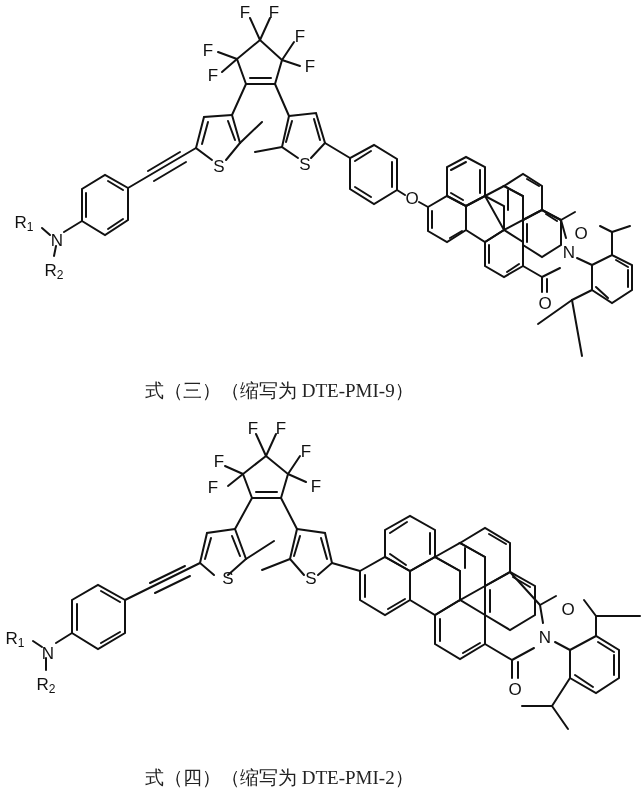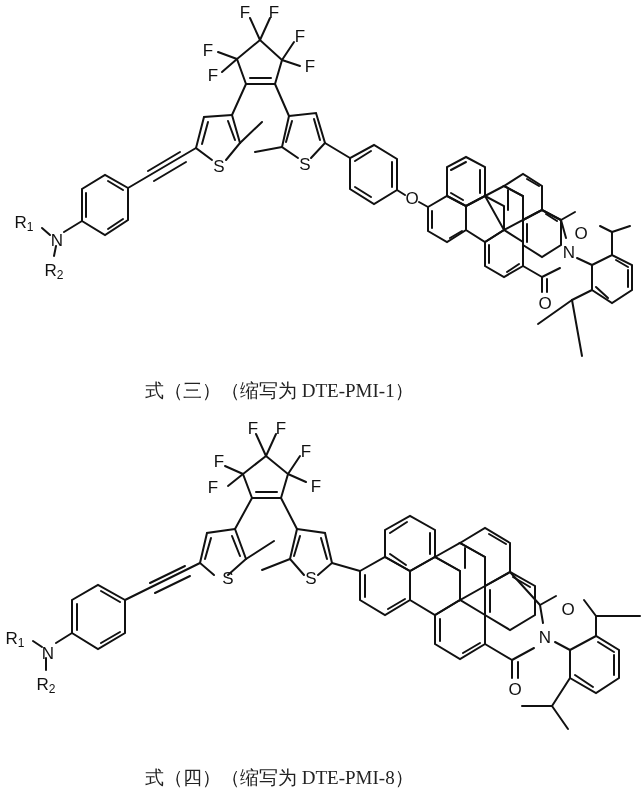--- a/index.html
+++ b/index.html
@@ -248,14 +248,14 @@
     <text class="atom" x="311" y="578">S</text>
     <text class="atom" x="568" y="609">O</text>
     <text class="atom" x="515" y="689">O</text>
     <text class="atom" x="545" y="637">N</text>
     <text class="atom" x="48" y="653">N</text>
     <text class="atom" x="15" y="638"><tspan>R</tspan><tspan class="sub" dy="5">1</tspan></text>
     <text class="atom" x="46" y="684"><tspan>R</tspan><tspan class="sub" dy="5">2</tspan></text>
   </g>
 </svg>
 
-<div class="caption" style="left:145px; top:378px;">式（三）（缩写为 DTE-PMI-1）</div>
-<div class="caption" style="left:145px; top:765px;">式（四）（缩写为 DTE-PMI-8）</div>
+<div class="caption" style="left:145px; top:378px;">式（三）（缩写为 DTE-PMI-9）</div>
+<div class="caption" style="left:145px; top:765px;">式（四）（缩写为 DTE-PMI-2）</div>
 
 </body></html>

